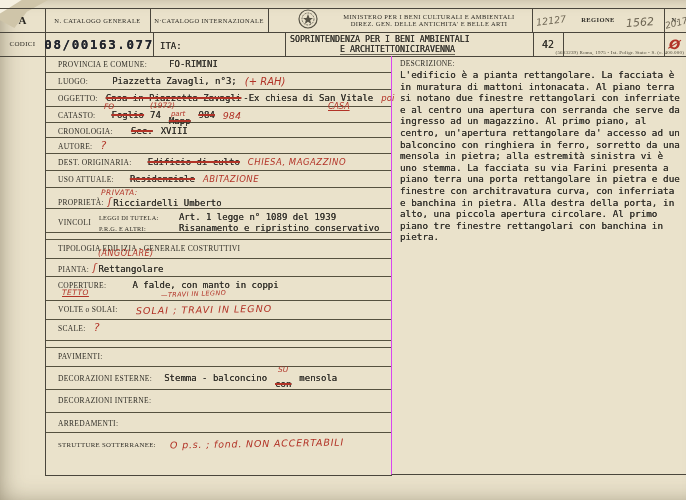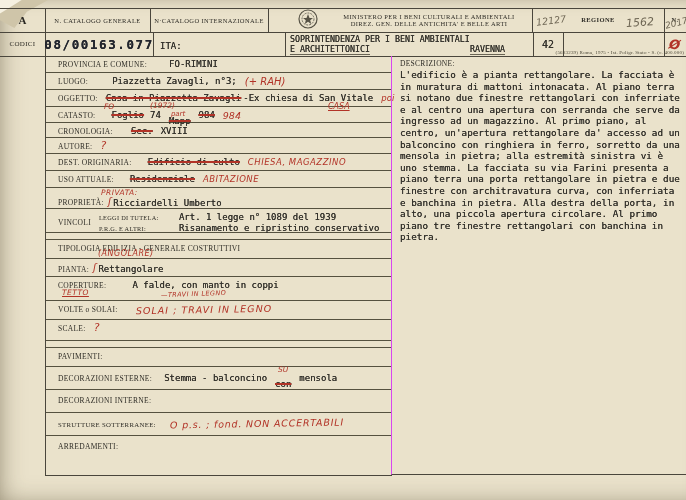--- a/index.html
+++ b/index.html
@@ -112,21 +112,21 @@
     <span class="lbl" style="font-size:7px">CODICI</span>
   </div>
   <div class="cell ctr" style="left:45px;top:32px;width:108px;height:24px">
     <span class="stamp">08/00163.077</span>
   </div>
   <div class="cell" style="left:153px;top:32px;width:132px;height:24px;padding:3px 0 0 7px">
     <span class="typed">ITA:</span>
   </div>
   <div class="cell" style="left:285px;top:32px;width:248px;height:24px;padding:2px 6px 0 5px">
     <span class="typed" style="font-size:8.3px;display:block">SOPRINTENDENZA PER I BENI AMBIENTALI</span>
-    <span style="display:flex;justify-content:space-between;padding-right:22px">
+    <span style="display:flex;justify-content:center;padding-right:22px">
       <span class="typed" style="font-size:8.3px;border-bottom:1px solid #6a6555">E ARCHITETTONICI</span>
       <span class="typed" style="font-size:8.3px;border-bottom:1px solid #6a6555">RAVENNA</span>
     </span>
   </div>
   <div class="cell ctr" style="left:533px;top:32px;width:30px;height:24px">
     <span class="typed" style="font-size:10px">42</span>
   </div>
   <div class="cell ctr" style="left:664px;top:32px;width:22px;height:24px">
     <span class="red" style="font-size:13px;font-weight:bold;transform:rotate(8deg)">Ø</span>
   </div>
@@ -254,27 +254,27 @@
         <span class="typed struck">con</span>
         <span class="red abs" style="left:3px;top:-5px;font-size:7.5px">SU</span>
       </span>
       <span class="typed" style="padding-top:3px">mensola</span>
     </div>
 
     <div class="row" style="height:23px">
       <span class="lbl" style="padding-top:3px">DECORAZIONI INTERNE:</span>
     </div>
 
+    <div class="row" style="height:20px">
+      <span class="lbl" style="padding-top:3px">ARREDAMENTI:</span>
+    </div>
+
     <div class="row" style="height:23px">
       <span class="lbl" style="padding-top:5px;font-size:6.8px">STRUTTURE SOTTERRANEE:</span>
       <span class="red" style="font-size:9.5px;letter-spacing:.8px;margin-left:6px;padding-top:2px;transform:rotate(-1deg)">O p.s. ; fond. NON ACCERTABILI</span>
-    </div>
-
-    <div class="row" style="height:20px">
-      <span class="lbl" style="padding-top:3px">ARREDAMENTI:</span>
     </div>
 
   </div>
 
   <div class="desc" style="border-left:1px solid #d946ef">
     <span class="fine">(5603239) Roma, 1975 - Ist. Poligr. Stato - S. (c. 400.000)</span>
     <span class="dlabel lbl">DESCRIZIONE:</span>
     <p>L'edificio è a pianta rettangolare. La facciata è in muratura di mattoni intonacata. Al piano terra si notano due finestre rettangolari con inferriate e al centro una apertura con serranda che serve da ingresso ad un magazzino. Al primo piano, al centro, un'apertura rettangolare da' accesso ad un balconcino con ringhiera in ferro, sorretto da una mensola in pietra; alla estremità sinistra vi è uno stemma. La facciata su via Farini presenta a piano terra una porta rettangolare in pietra e due finestre con architravatura curva, con inferriata e banchina in pietra. Alla destra della porta, in alto, una piccola apertura circolare. Al primo piano tre finestre rettangolari con banchina in pietra.</p>
   </div>
 

